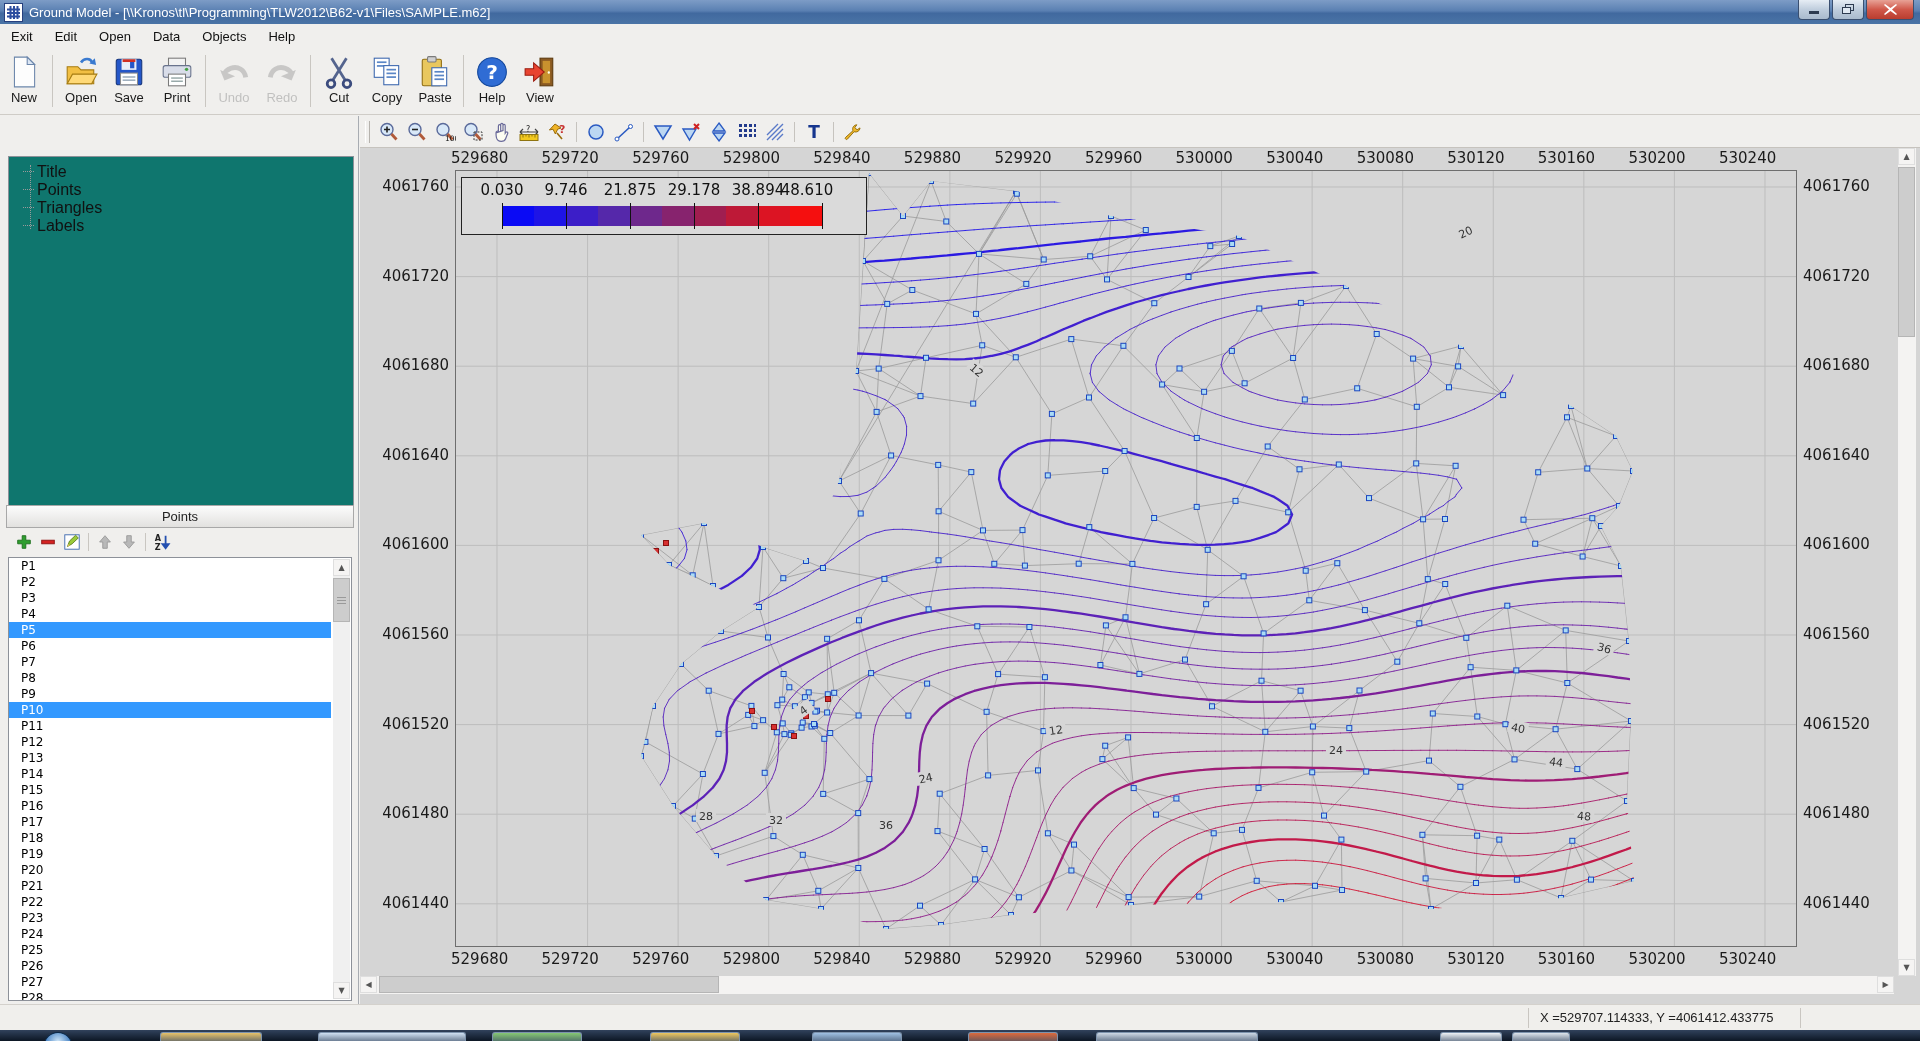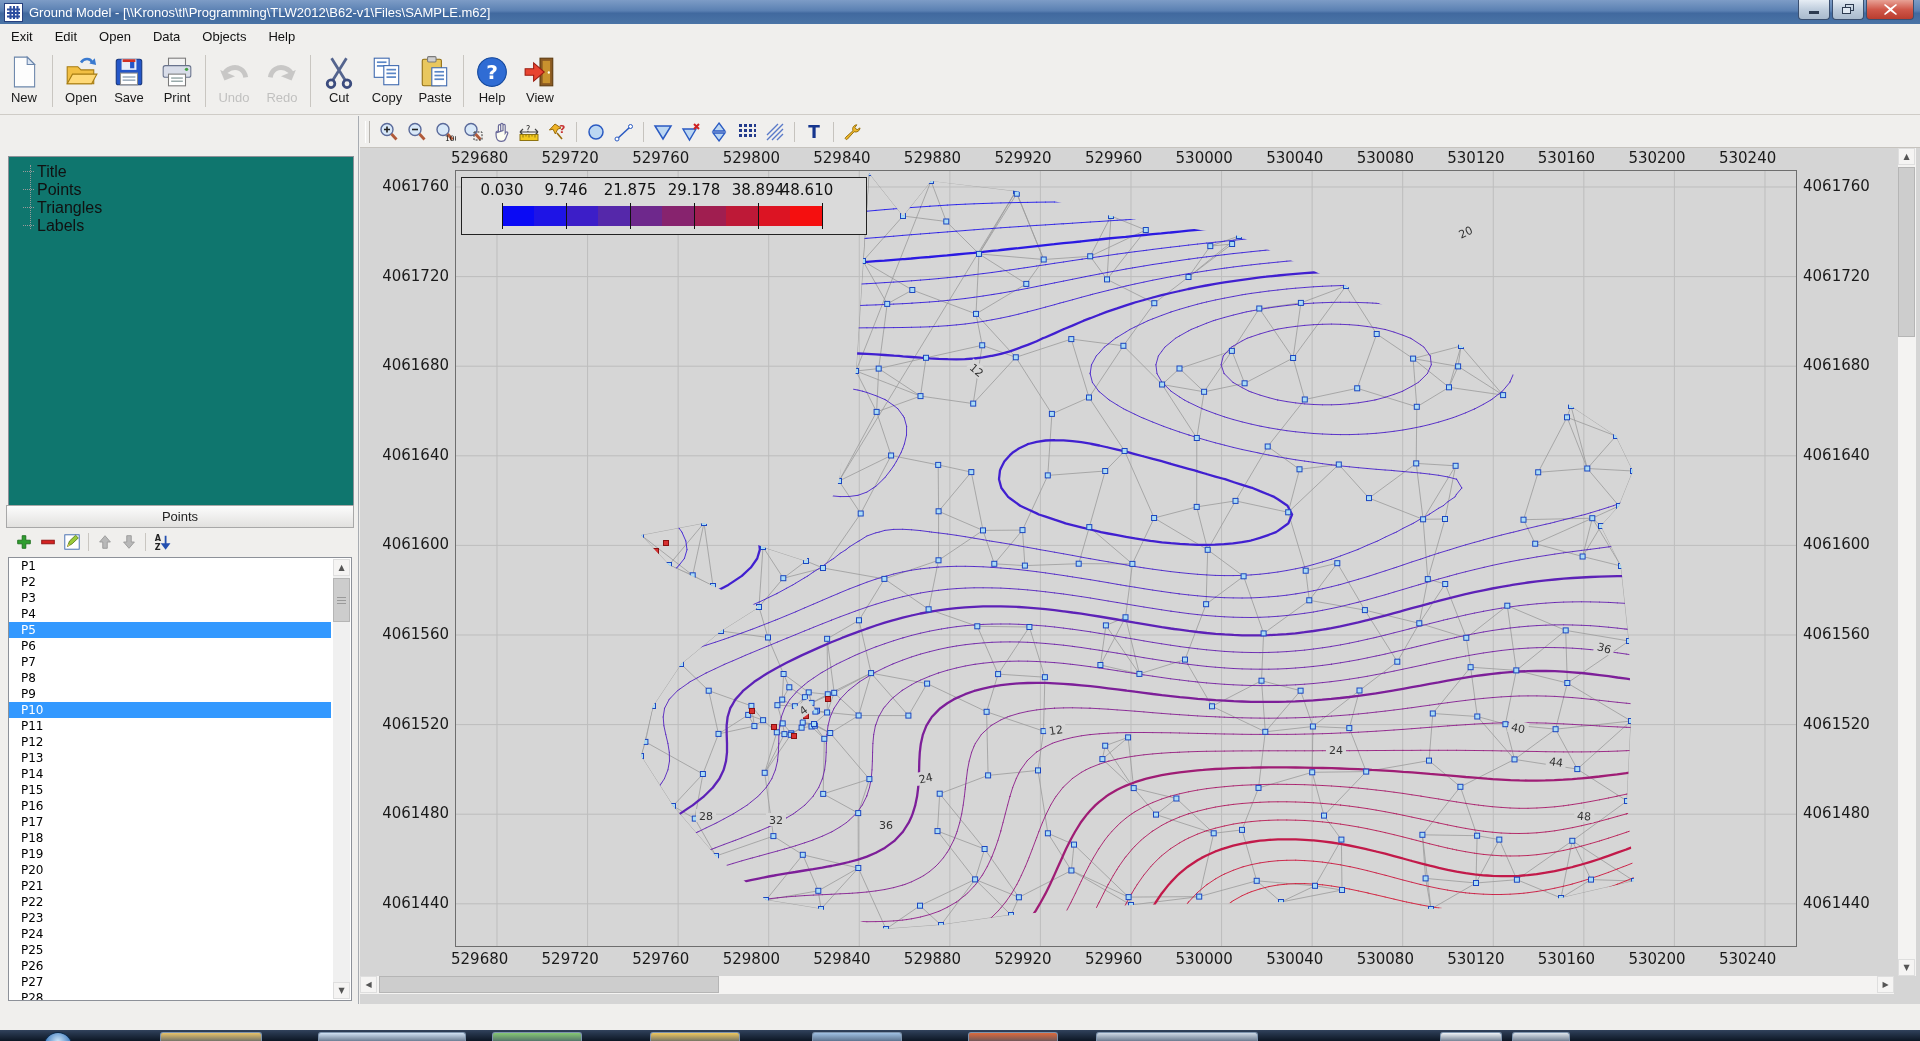--- a/index.html
+++ b/index.html
@@ -939,20 +939,25 @@
         <div class="sb-arrow" style="left: 1517px; top: 0px;">▶</div>
         <div class="sb-thumb" style="left: 19px; top: 0px; width: 340px; height: 17px;"></div>
       </div>
       <div class="mapsb" style="left: 1538px; top: 32px; width: 18px; height: 828px;">
         <div class="sb-arrow" style="left: 0px; top: 0px;">▲</div>
         <div class="sb-arrow" style="left: 0px; top: 811px;">▼</div>
         <div class="sb-thumb" style="left: 0px; top: 19px; width: 17px; height: 170px;"></div>
       </div>
     </div>
 
+  <div id="statusbar">
+    <div class="st-sep" style="left:1528px"></div>
+    <div class="st-sep" style="left:1800px"></div>
+    <span id="status-coords">X =529707.114333, Y =4061412.433775</span>
+  </div>
 
   <div id="taskbar">
     <div id="start-orb"></div>
   <div class="task-btn" style="left: 160px; width: 100px; background: linear-gradient(rgb(231, 194, 106), rgb(60, 78, 102));"></div>
       <div class="task-btn" style="left: 318px; width: 146px; background: linear-gradient(rgb(207, 224, 242), rgb(60, 78, 102));"></div>
       <div class="task-btn" style="left: 492px; width: 88px; background: linear-gradient(rgb(134, 200, 115), rgb(60, 78, 102));"></div>
       <div class="task-btn" style="left: 650px; width: 88px; background: linear-gradient(rgb(238, 199, 95), rgb(60, 78, 102));"></div>
       <div class="task-btn" style="left: 812px; width: 88px; background: linear-gradient(rgb(159, 192, 226), rgb(60, 78, 102));"></div>
       <div class="task-btn" style="left: 968px; width: 88px; background: linear-gradient(rgb(220, 106, 60), rgb(60, 78, 102));"></div>
       <div class="task-btn" style="left: 1096px; width: 160px; background: linear-gradient(rgb(205, 216, 228), rgb(60, 78, 102));"></div>

